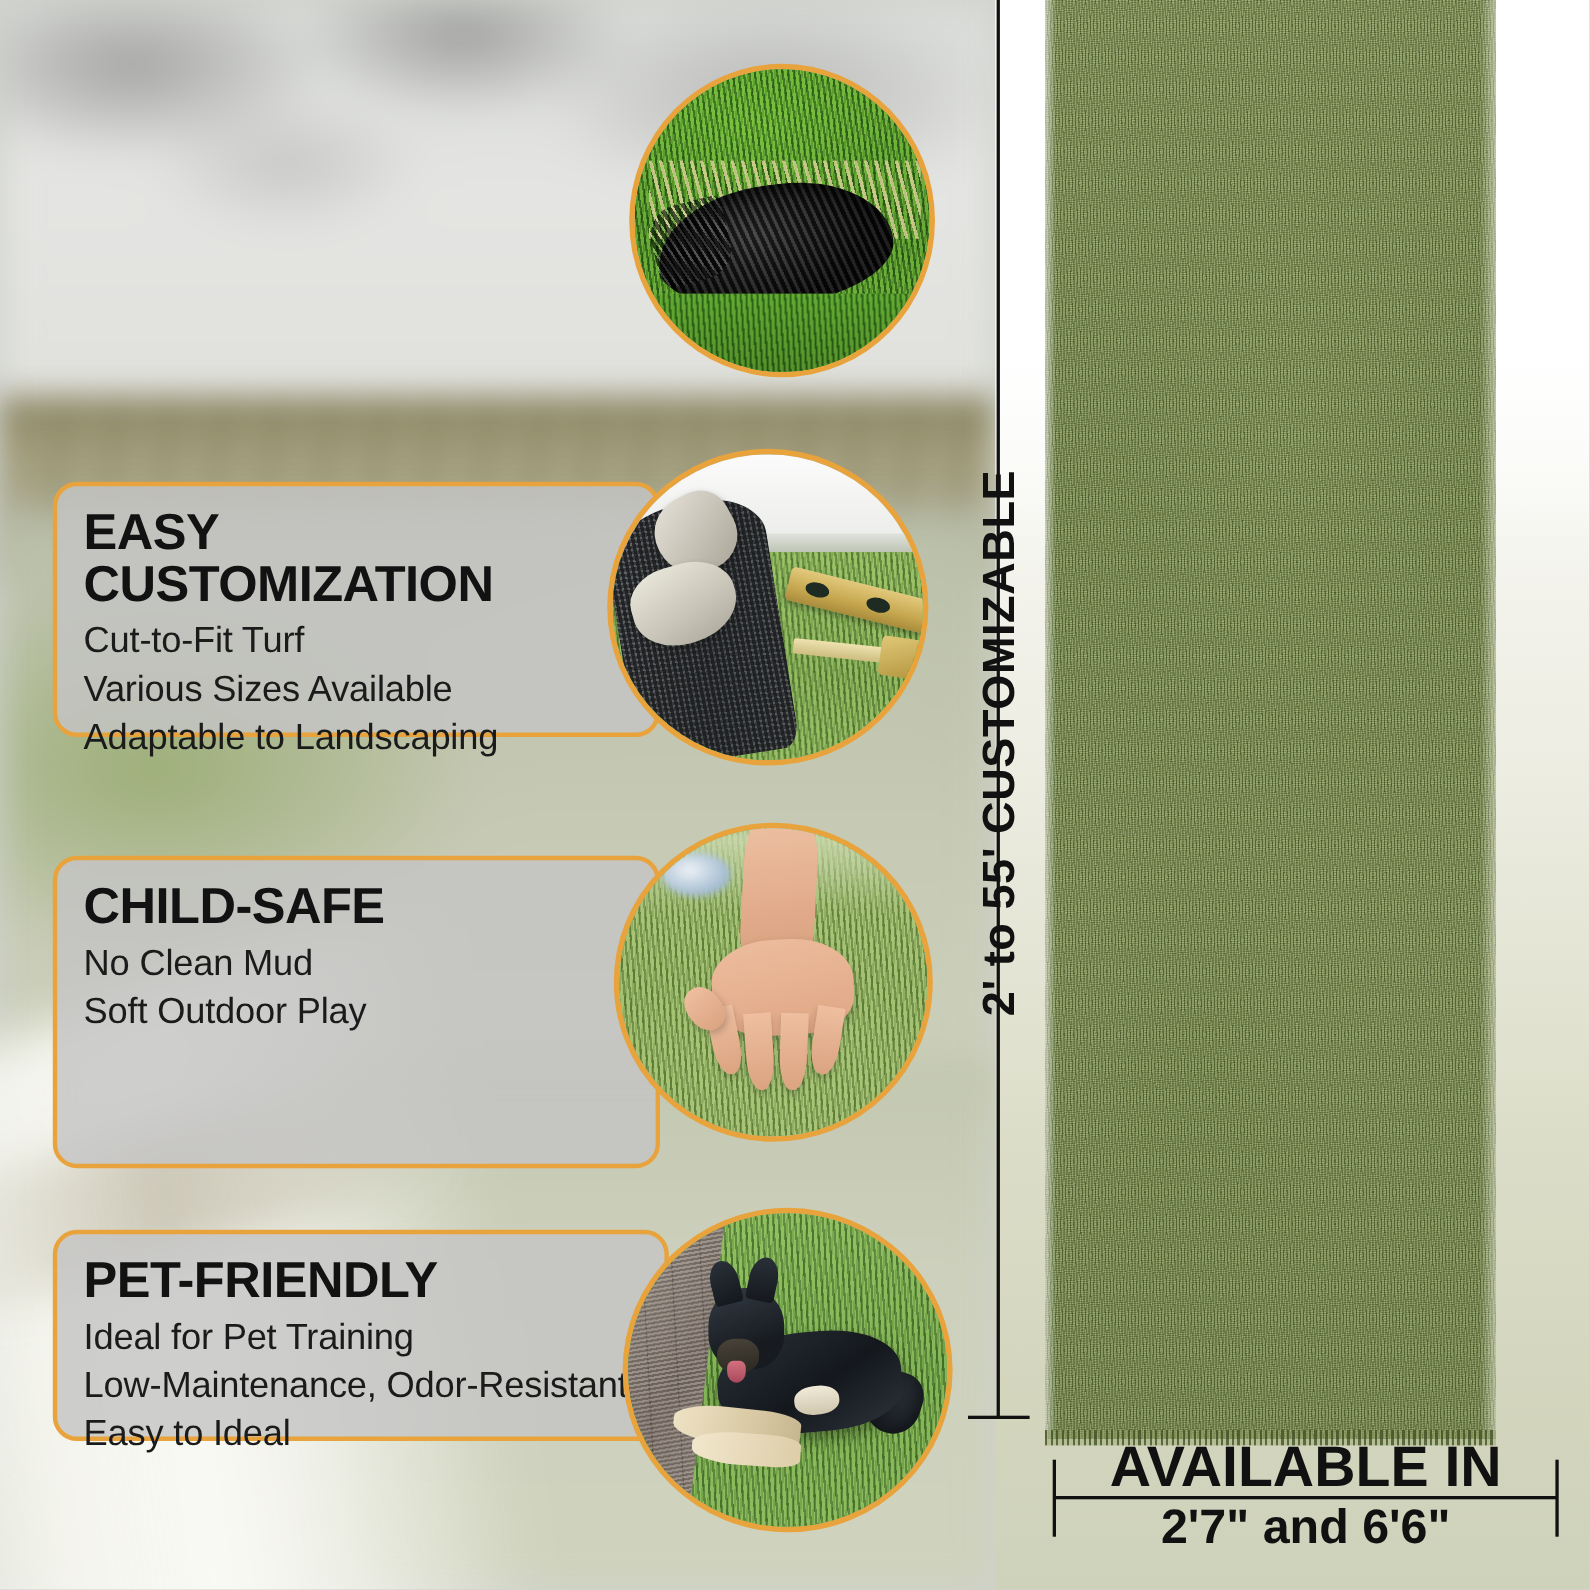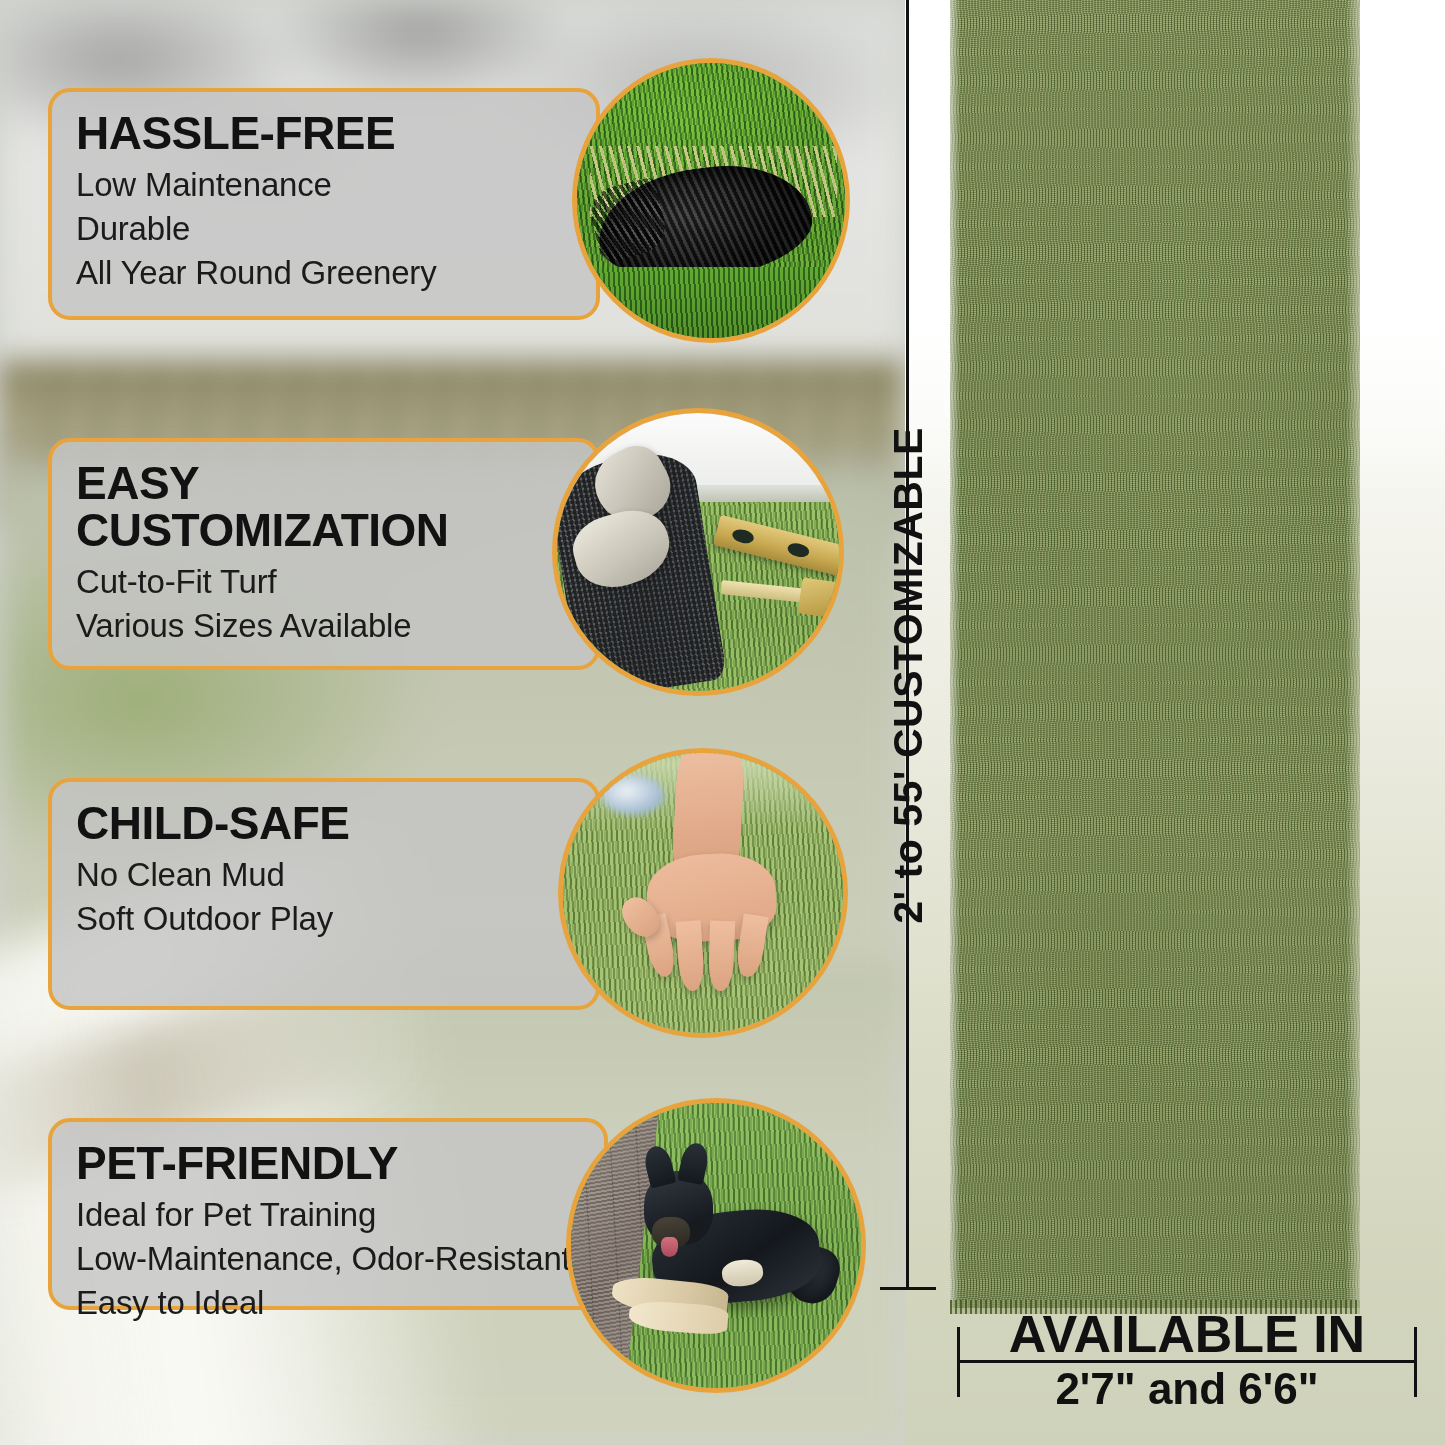--- a/index.html
+++ b/index.html
@@ -130,21 +130,21 @@
     font-size:46px;line-height:1.02;font-weight:bold;color:#121212;
     letter-spacing:-.5px;font-stretch:condensed;
     font-family:"Liberation Sans", sans-serif;
   }
   .card p{
     margin:0;font-size:33px;line-height:1.33;color:#1b1b1b;font-weight:400;
     font-stretch:condensed;letter-spacing:-.2px;
   }
   #card1{left:48px;top:88px;width:552px;height:232px;}
   #card2{left:48px;top:438px;width:552px;height:232px;}
-  #card3{left:48px;top:778px;width:552px;height:232px;}
+  #card3{left:48px;top:778px;width:552px;height:284px;}
   #card4{left:48px;top:1118px;width:560px;height:192px;}
 
   
   .circ{
     position:absolute;border-radius:50%;border:5px solid #E8A33D;
     box-sizing:border-box;overflow:hidden;
   }
   #circ1{left:572px;top:58px;width:278px;height:285px;}
   #circ2{left:552px;top:408px;width:292px;height:288px;}
   #circ3{left:558px;top:748px;width:290px;height:290px;}
@@ -362,40 +362,35 @@
   </div>
 
   <div class="dim-h-line"></div>
   <div class="dim-h-capL"></div>
   <div class="dim-h-capR"></div>
   <div class="dim-h-label">
     <span class="l1">AVAILABLE IN</span>
     <span class="l2">2'7" and 6'6"</span>
   </div>
 
-  <div class="card" id="card1">
-    <h2>HASSLE-FREE</h2>
-    <p>Low Maintenance</p>
-    <p>Durable</p>
-    <p>All Year Round Greenery</p>
-  </div>
   <div class="circ" id="circ1">
     <div class="ph">
       <div class="p1-grass"></div>
       <div class="p1-thatch"></div>
       <div class="p1-roll"></div>
       <div class="p1-rollLip"></div>
       <div class="p1-front"></div>
     </div>
   </div>
 
   <div class="card" id="card2">
     <h2>EASY CUSTOMIZATION</h2>
     <p>Cut-to-Fit Turf</p>
     <p>Various Sizes Available</p>
+    <p>Adaptable to Landscaping</p>
   </div>
   <div class="circ" id="circ2">
     <div class="ph">
       <div class="p2-sky"></div>
       <div class="p2-baseboard"></div>
       <div class="p2-turf"></div>
       <div class="p2-roll"></div>
       <div class="p2-glove1"></div>
       <div class="p2-glove2"></div>
       <div class="p2-level">

